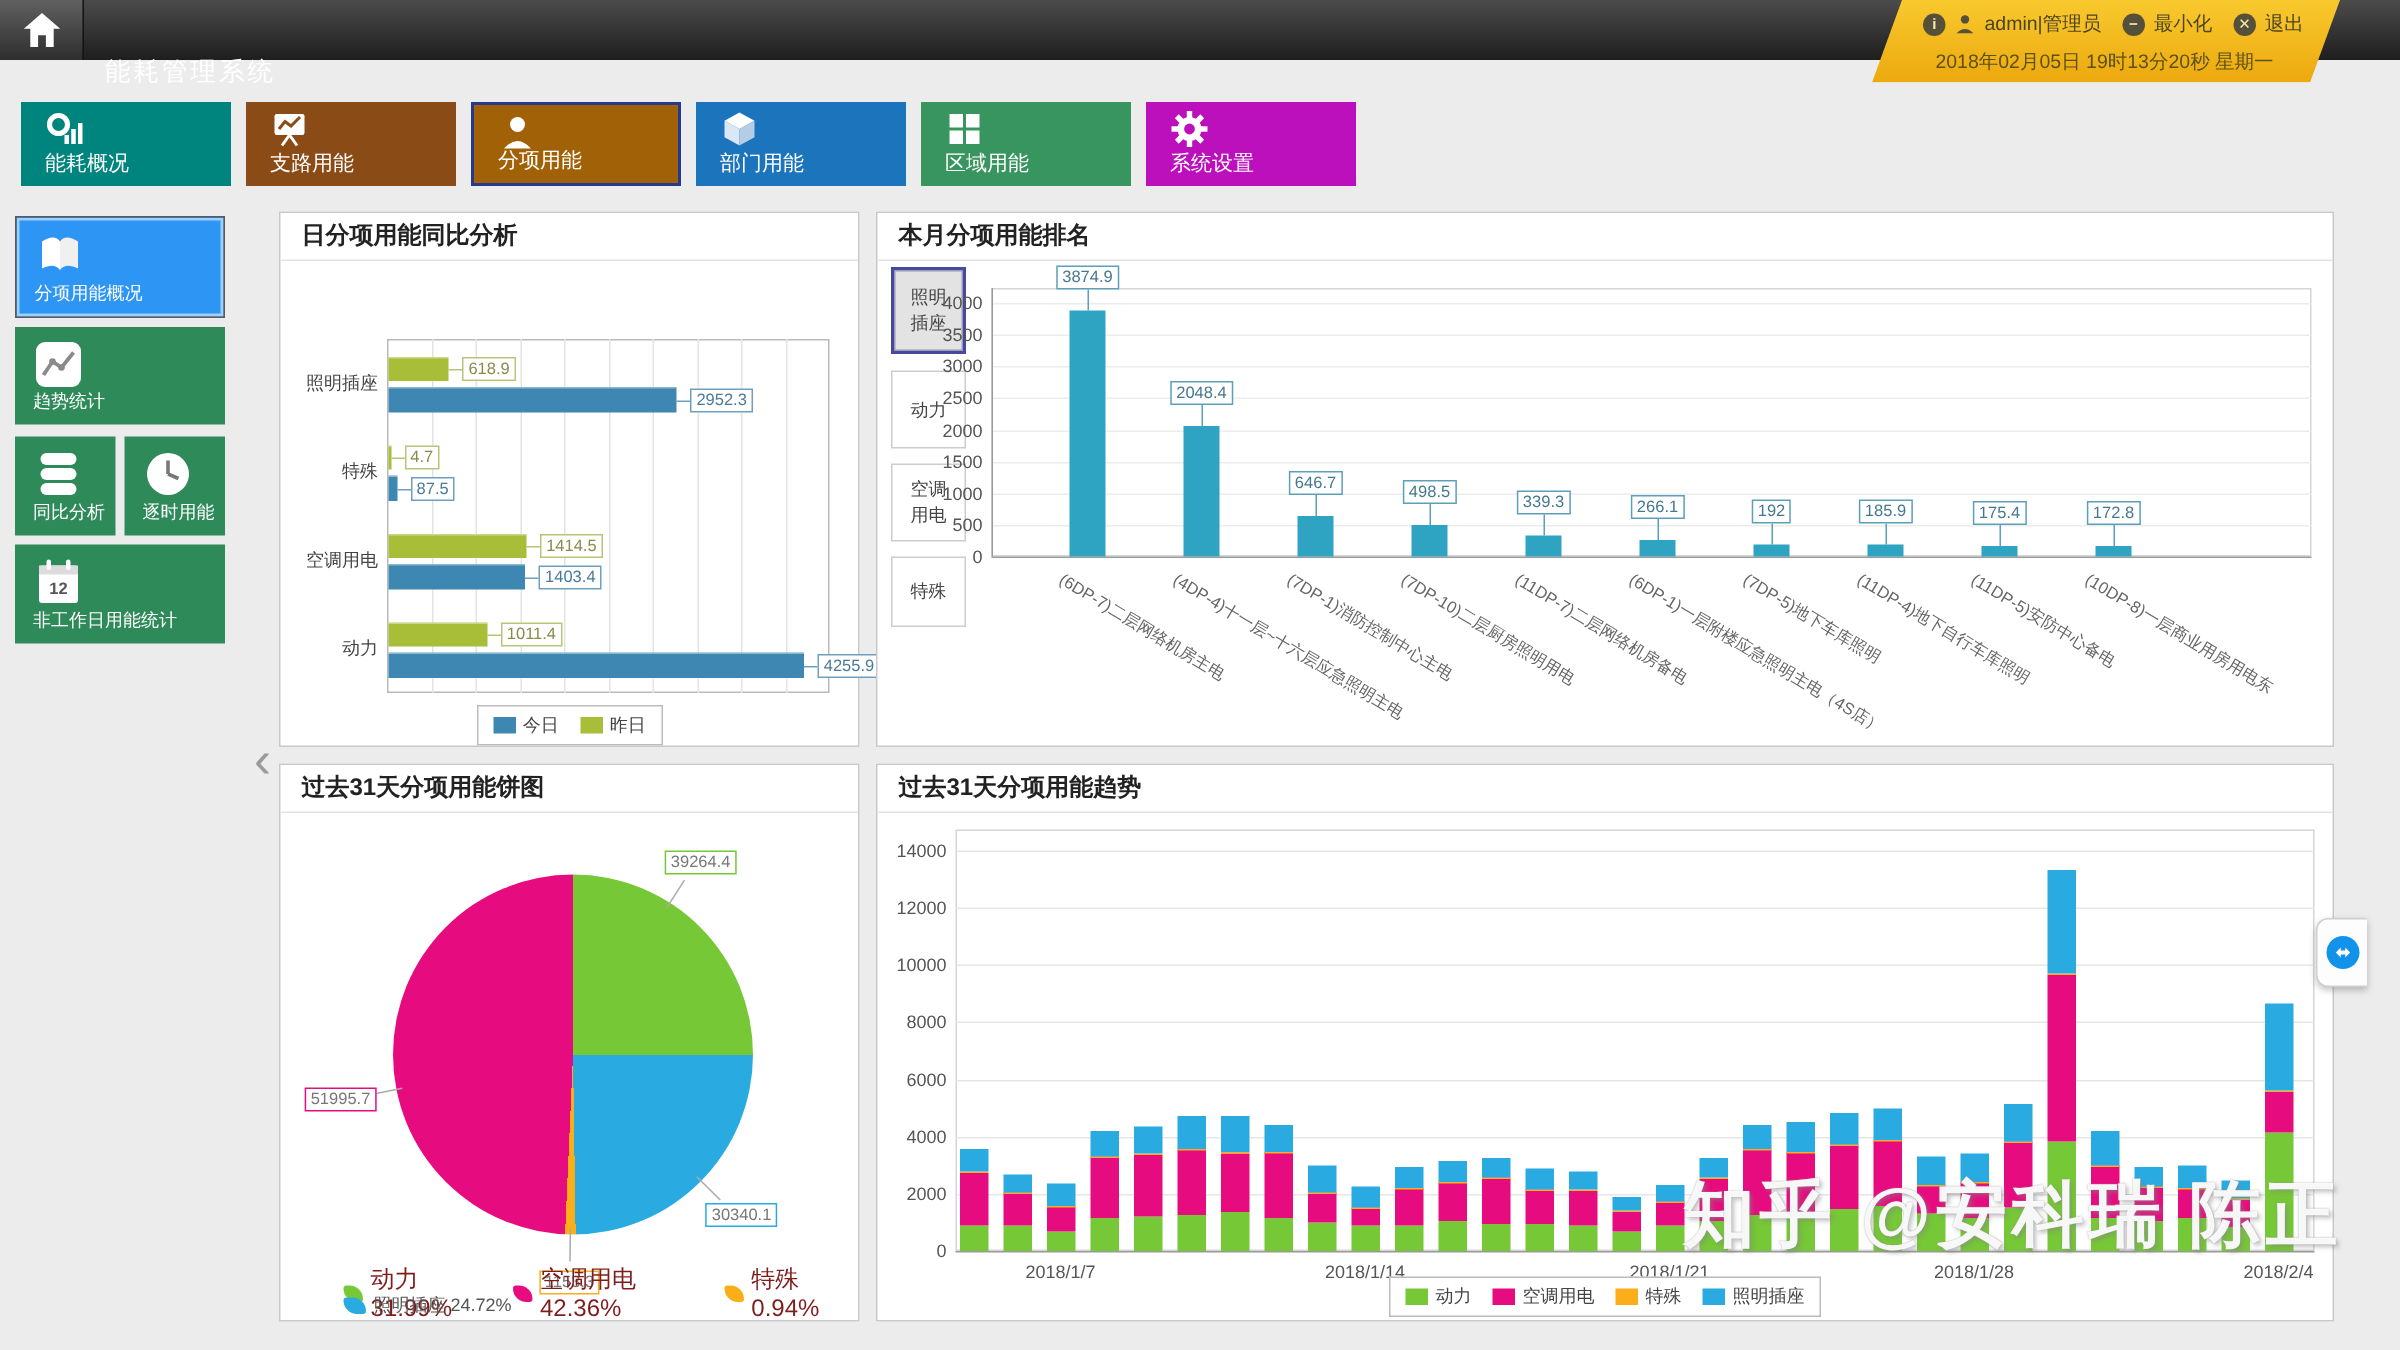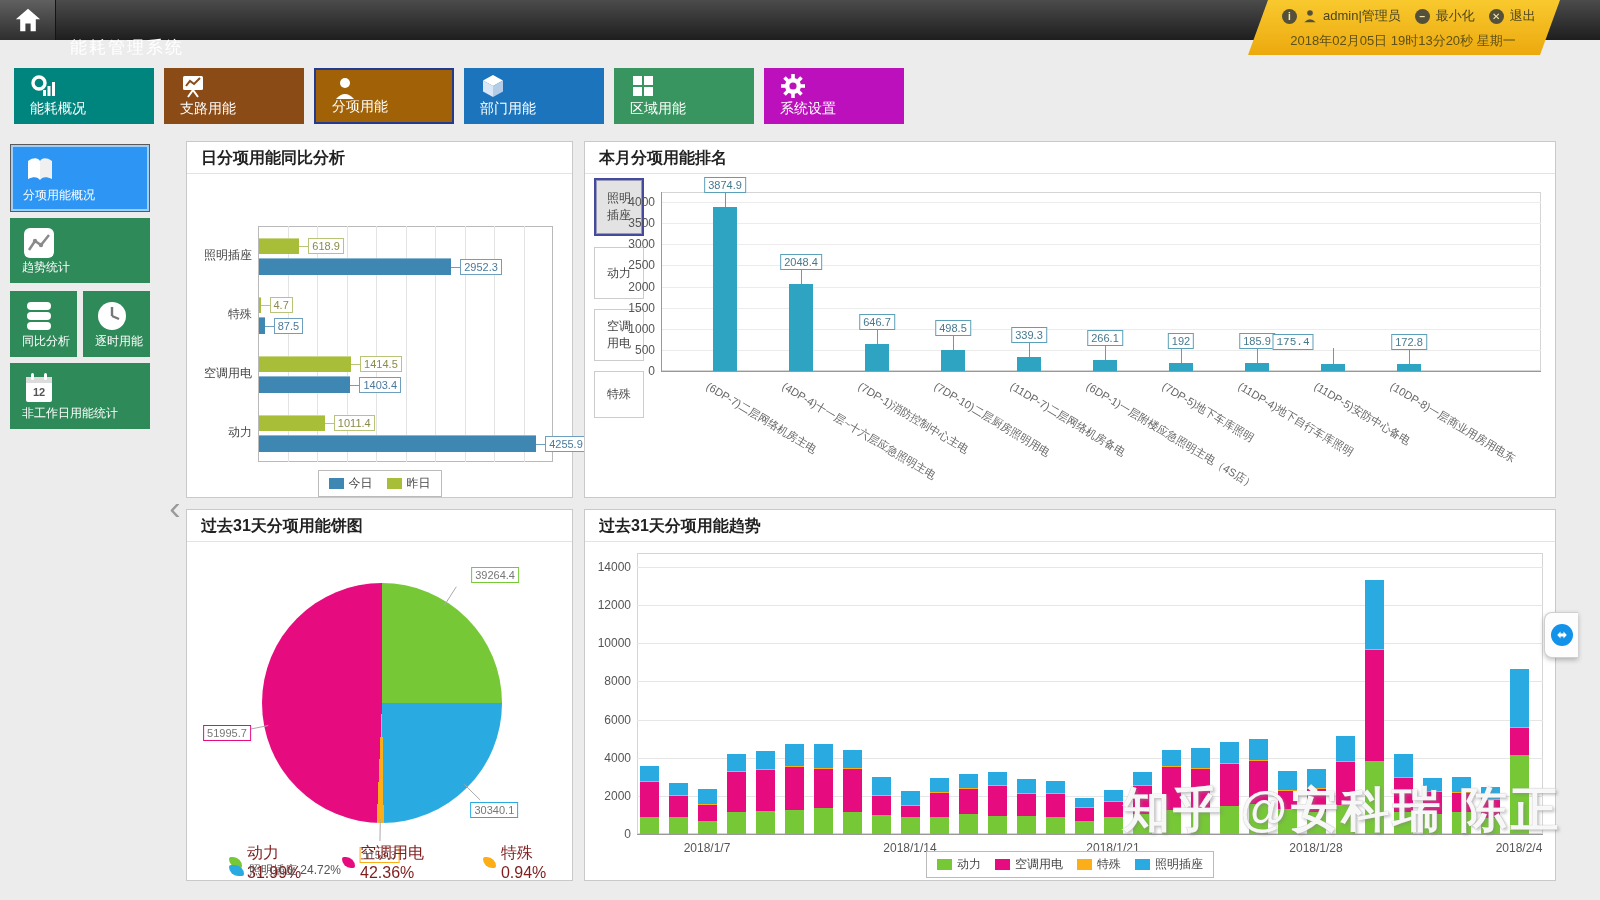--- a/index.html
+++ b/index.html
@@ -325,40 +325,40 @@
         <div style="position: absolute; left: 584px; top: 187.888px; width: 24px; height: 8.112px; background: rgb(46, 163, 194);"></div>
         <div style="position: absolute; left: 596px; top: 171.888px; width: 1px; height: 16px; background: rgb(91, 159, 184);"></div>
         <div class="vlabel" style="position: absolute; left: 596px; top: 157.888px; transform: translateX(-50%); border-color: rgb(91, 159, 184); color: rgb(70, 120, 142);">192</div>
         <div style="position: absolute; left: 582px; top: 204px; transform: rotate(31deg); transform-origin: left top; font-size: 11px; color: rgb(102, 102, 102); white-space: nowrap;">(7DP-5)地下车库照明</div>
         <div style="position: absolute; left: 660px; top: 188.146px; width: 24px; height: 7.85428px; background: rgb(46, 163, 194);"></div>
         <div style="position: absolute; left: 672px; top: 172.146px; width: 1px; height: 16px; background: rgb(91, 159, 184);"></div>
         <div class="vlabel" style="position: absolute; left: 672px; top: 158.146px; transform: translateX(-50%); border-color: rgb(91, 159, 184); color: rgb(70, 120, 142);">185.9</div>
         <div style="position: absolute; left: 658px; top: 204px; transform: rotate(31deg); transform-origin: left top; font-size: 11px; color: rgb(102, 102, 102); white-space: nowrap;">(11DP-4)地下自行车库照明</div>
         <div style="position: absolute; left: 736px; top: 188.589px; width: 24px; height: 7.41065px; background: rgb(46, 163, 194);"></div>
         <div style="position: absolute; left: 748px; top: 172.589px; width: 1px; height: 16px; background: rgb(91, 159, 184);"></div>
-        <div class="vlabel" style="position: absolute; left: 708px; top: 158.589px; transform: translateX(-50%); border-color: rgb(91, 159, 184); color: rgb(70, 120, 142); font-family: Liberation Mono, monospace;">175.4</div>
+        <div class="vlabel" style="position: absolute; left: 748px; top: 158.589px; transform: translateX(-50%); border-color: rgb(91, 159, 184); color: rgb(70, 120, 142);">175.4</div>
         <div style="position: absolute; left: 734px; top: 204px; transform: rotate(31deg); transform-origin: left top; font-size: 11px; color: rgb(102, 102, 102); white-space: nowrap;">(11DP-5)安防中心备电</div>
         <div style="position: absolute; left: 812px; top: 188.699px; width: 24px; height: 7.3008px; background: rgb(46, 163, 194);"></div>
         <div style="position: absolute; left: 824px; top: 172.699px; width: 1px; height: 16px; background: rgb(91, 159, 184);"></div>
         <div class="vlabel" style="position: absolute; left: 824px; top: 158.699px; transform: translateX(-50%); border-color: rgb(91, 159, 184); color: rgb(70, 120, 142);">172.8</div>
         <div style="position: absolute; left: 810px; top: 204px; transform: rotate(31deg); transform-origin: left top; font-size: 11px; color: rgb(102, 102, 102); white-space: nowrap;">(10DP-8)一层商业用房用电东</div>
       </div>
   </div>
 
   <div class="panel" style="left:186px;top:509px;width:387px;height:372px">
     <div class="ptitle">过去31天分项用能饼图</div>
     <div id="chart-pie" style="position:absolute;left:0;top:33px;width:385px;height:337px">
         <div style="position: absolute; left: 75px; top: 40px; width: 240px; height: 240px; border-radius: 50%; background: conic-gradient(rgb(118, 200, 54) -25deg, rgb(118, 200, 54) 90.164deg, rgb(41, 171, 226) 90.164deg, rgb(41, 171, 226) 179.156deg, rgb(251, 174, 23) 179.156deg, rgb(251, 174, 23) 182.54deg, rgb(230, 12, 127) 182.54deg, rgb(230, 12, 127) 335.036deg);"></div>
         <svg width="385" height="337" style="position: absolute; left: 0px; top: 0px; pointer-events: none;">
           <line x1="257.4667069269449" y1="62.255892629257815" x2="269.3138409992965" y2="43.7182170934274" stroke="#aaa"></line>
           <line x1="81.21392339546811" y1="182.5550165361855" x2="59.63380541874656" y2="186.8326920861517" stroke="#aaa"></line>
           <line x1="193.28321720033802" y1="275.98729523882685" x2="192.95762046247108" y2="297.9848857151561" stroke="#aaa"></line>
           <line x1="277.5096820796721" y1="241.53620277589238" x2="293.15807006029956" y2="256.99996537132023" stroke="#aaa"></line>
         </svg>
-        <div class="vlabel" style="position: absolute; left: 280.084px; top: 23.9215px; transform: translateX(-50%); border-color: rgb(118, 200, 54); color: rgb(119, 119, 119); margin-left: 28px;">39264.4</div>
+        <div class="vlabel" style="position: absolute; left: 280.084px; top: 23.9215px; transform: translateX(-50%); border-color: rgb(118, 200, 54); color: rgb(119, 119, 119);">39264.4</div>
         <div class="vlabel" style="position: absolute; left: 40.0155px; top: 181.555px; transform: translateX(-50%); border-color: rgb(230, 12, 127); color: rgb(119, 119, 119);">51995.7</div>
         <div class="vlabel" style="position: absolute; left: 192.662px; top: 303.983px; transform: translateX(-50%); border-color: rgb(251, 174, 23); color: rgb(119, 119, 119);">1153.3</div>
         <div class="vlabel" style="position: absolute; left: 307.384px; top: 258.841px; transform: translateX(-50%); border-color: rgb(41, 171, 226); color: rgb(119, 119, 119);">30340.1</div>
         <div style="position: absolute; left: 42px; top: 300px; display: flex; gap: 16px; font-size: 16px; color: #7f1d1d;">
           <span class="legend-item">
             <span class="sw" style="border-radius:2px 9px 2px 9px;background:#76c836"></span>
             <span>动力 31.99%</span>
           </span>
           <span class="legend-item">
             <span class="sw" style="border-radius:2px 9px 2px 9px;background:#e60c7f"></span>

